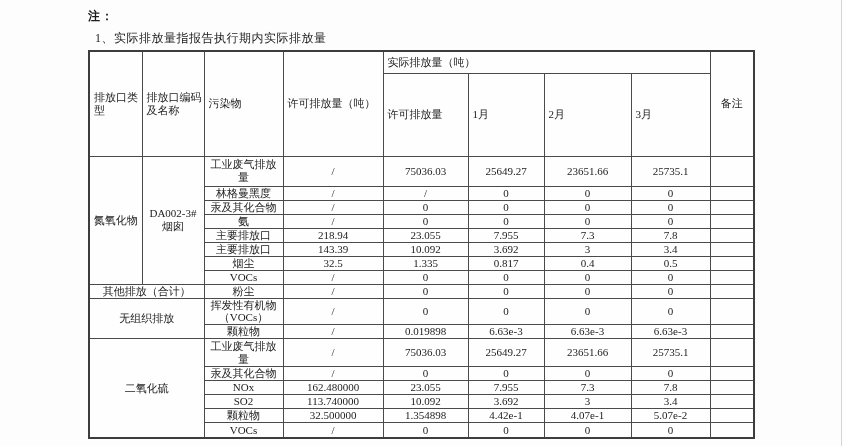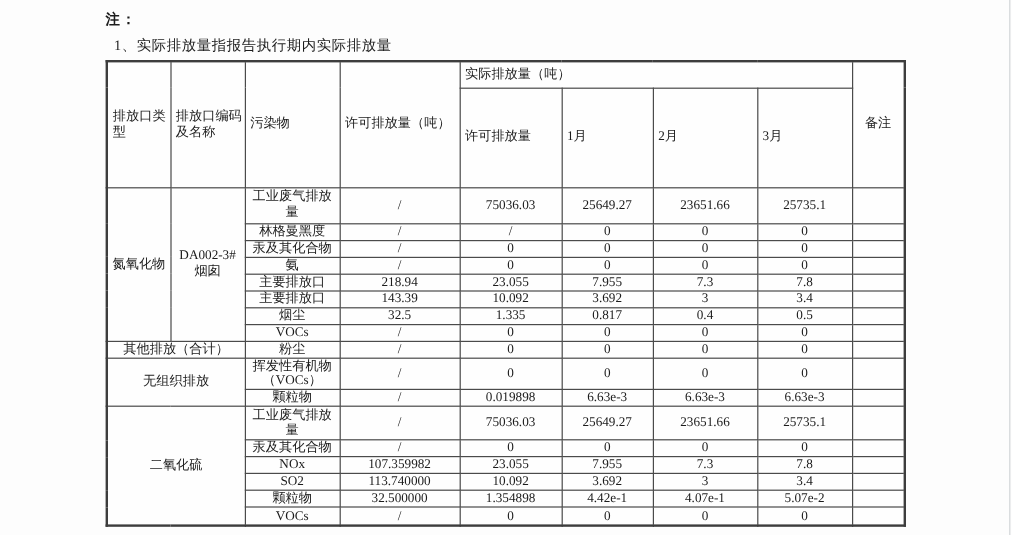--- a/index.html
+++ b/index.html
@@ -211,21 +211,21 @@
       <td>汞及其化合物</td>
       <td>/</td>
       <td>0</td>
       <td>0</td>
       <td>0</td>
       <td>0</td>
       <td></td>
     </tr>
     <tr class="h14">
       <td>NOx</td>
-      <td>107.359982</td>
+      <td>162.480000</td>
       <td>23.055</td>
       <td>7.955</td>
       <td>7.3</td>
       <td>7.8</td>
       <td></td>
     </tr>
     <tr class="h14">
       <td>SO2</td>
       <td>113.740000</td>
       <td>10.092</td>

